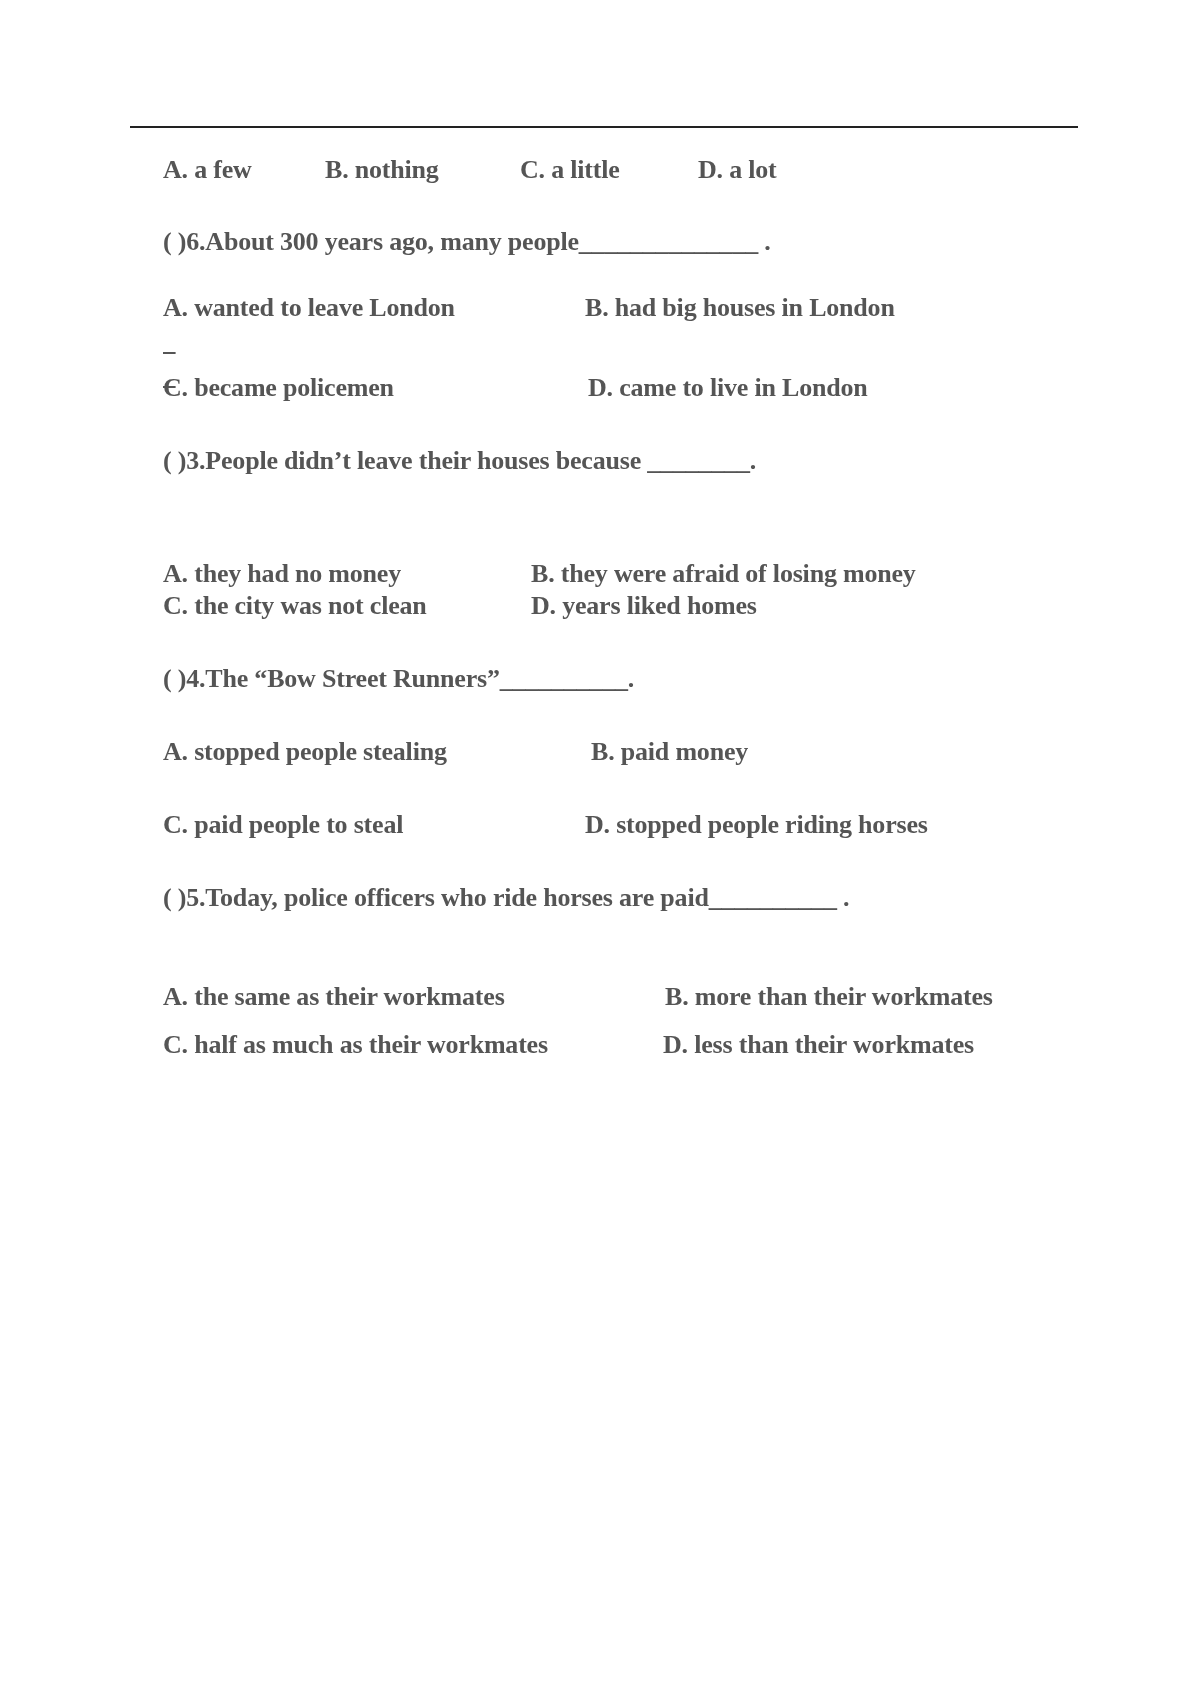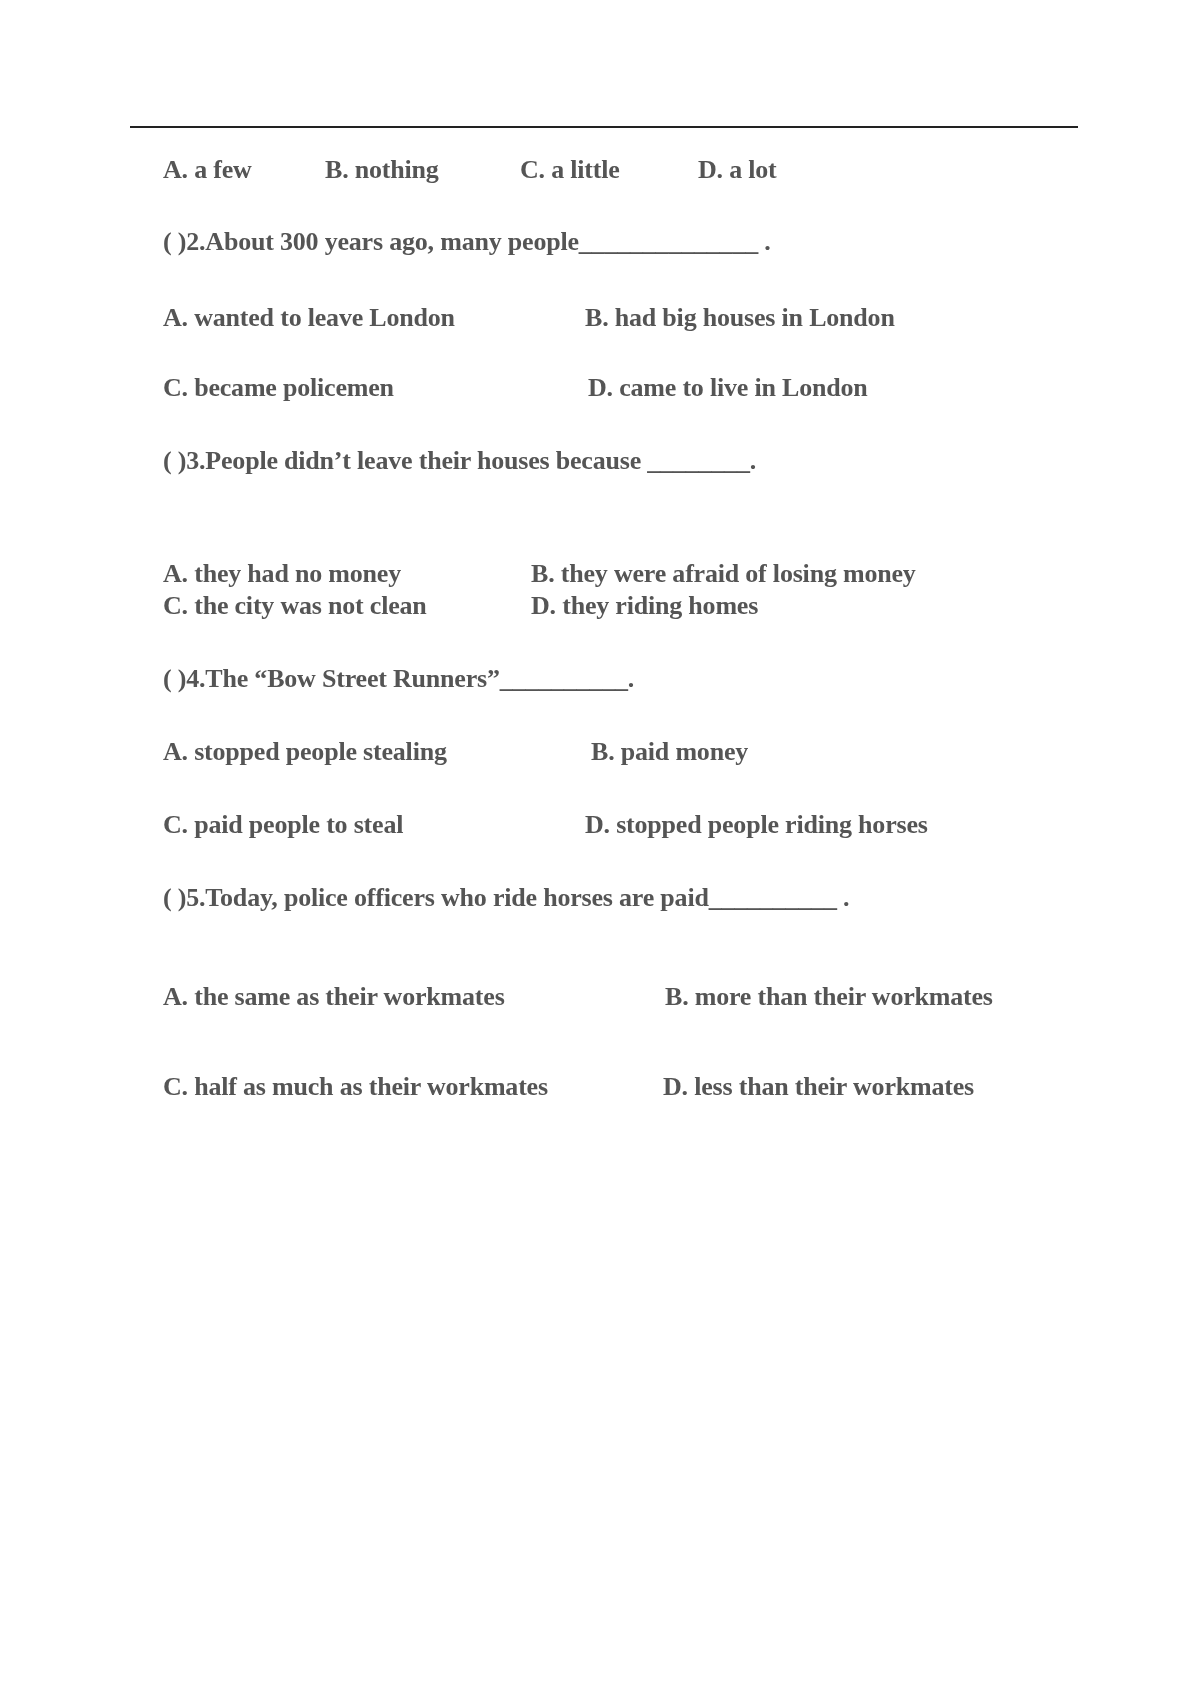--- a/index.html
+++ b/index.html
@@ -14,51 +14,51 @@
 
 <div class="rule"></div>
 
 <div class="line" style="top:153px;">
   <span class="opt" style="left:0">A. a few</span>
   <span class="opt" style="left:162px">B. nothing</span>
   <span class="opt" style="left:357px">C. a little</span>
   <span class="opt" style="left:535px">D. a lot</span>
 </div>
 
-<div class="line" style="top:225px;">( )2.About 300 years ago, many people______________ .</div>
-<div class="line" style="top:301px;">
+<div class="line" style="top:225px;">( )6.About 300 years ago, many people______________ .</div>
+<div class="line" style="top:291px;text-decoration:underline;">
   <span class="opt" style="left:0">A. wanted to leave London</span>
   <span class="opt" style="left:422px">B. had big houses in London</span>
 </div>
 <div class="line" style="top:371px;">
   <span class="opt" style="left:0">C. became policemen</span>
   <span class="opt" style="left:425px">D. came to live in London</span>
 </div>
 
 <div class="line" style="top:444px;">( )3.People didn’t leave their houses because ________.</div>
 <div class="line" style="top:517px;margin-top:40px;">
   <span class="opt" style="left:0">A. they had no money</span>
   <span class="opt" style="left:368px">B. they were afraid of losing money</span>
 </div>
 <div class="line" style="top:589px;text-align:right;">
   <span class="opt" style="left:0">C. the city was not clean</span>
-  <span class="opt" style="left:368px">D. they riding homes</span>
+  <span class="opt" style="left:368px">D. years liked homes</span>
 </div>
 
 <div class="line" style="top:662px;text-align:right;">( )4.The “Bow Street Runners”__________.</div>
 <div class="line" style="top:735px;">
   <span class="opt" style="left:0">A. stopped people stealing</span>
   <span class="opt" style="left:428px">B. paid money</span>
 </div>
 <div class="line" style="top:808px;">
   <span class="opt" style="left:0">C. paid people to steal</span>
   <span class="opt" style="left:422px">D. stopped people riding horses</span>
 </div>
 
 <div class="line" style="top:881px;">( )5.Today, police officers who ride horses are paid__________ .</div>
 <div class="line" style="top:980px;">
   <span class="opt" style="left:0">A. the same as their workmates</span>
   <span class="opt" style="left:502px">B. more than their workmates</span>
 </div>
-<div class="line" style="top:1070px;">
+<div class="line" style="top:1028px;">
   <span class="opt" style="left:0">C. half as much as their workmates</span>
   <span class="opt" style="left:500px">D. less than their workmates</span>
 </div>
 
 </body></html>

